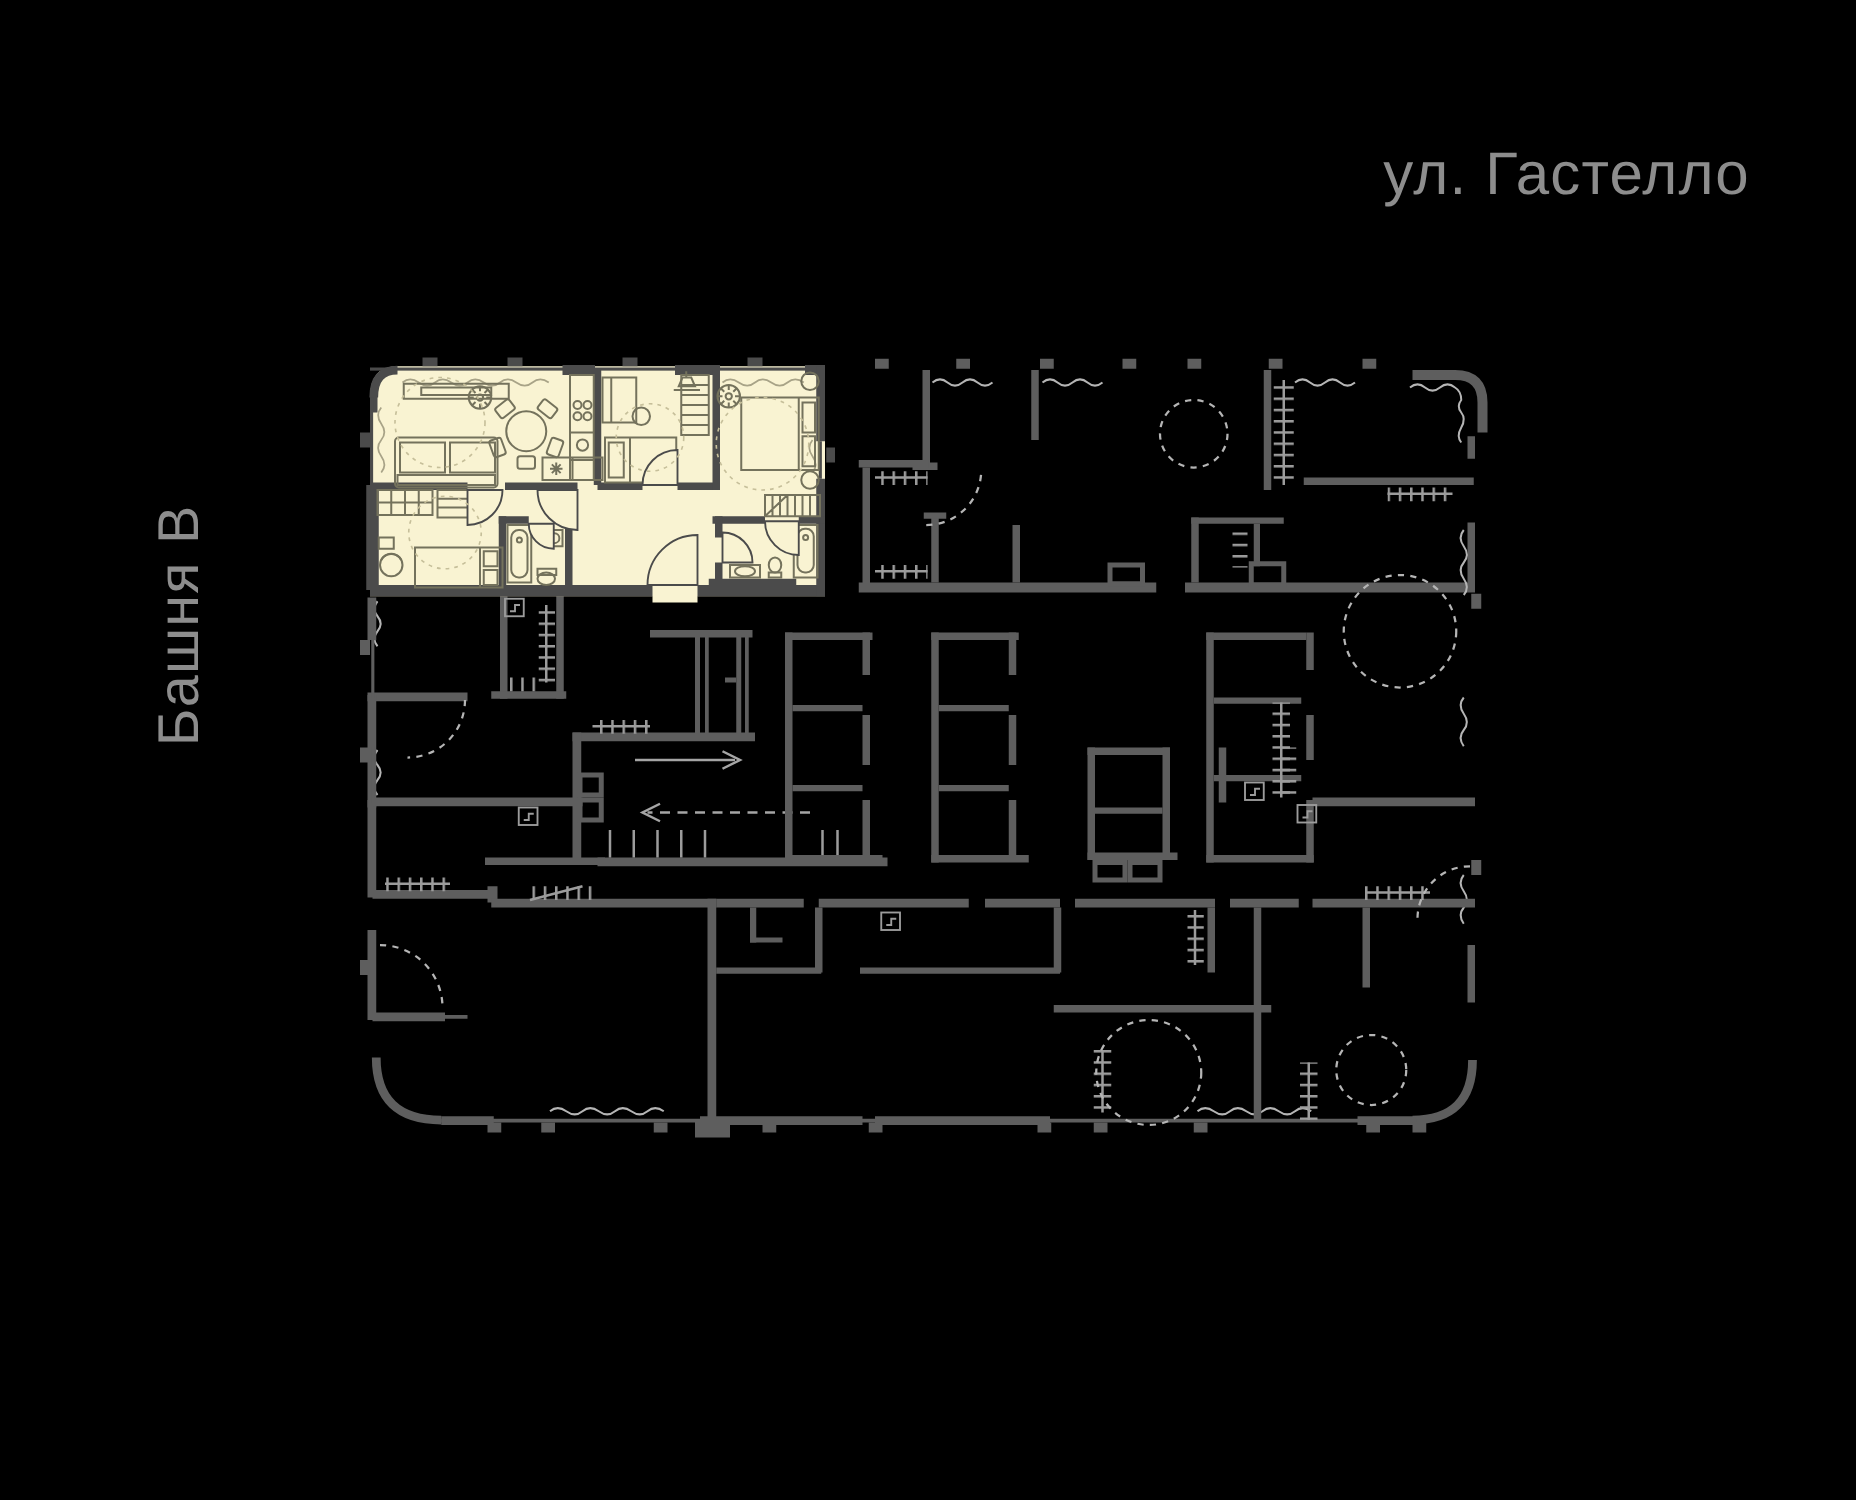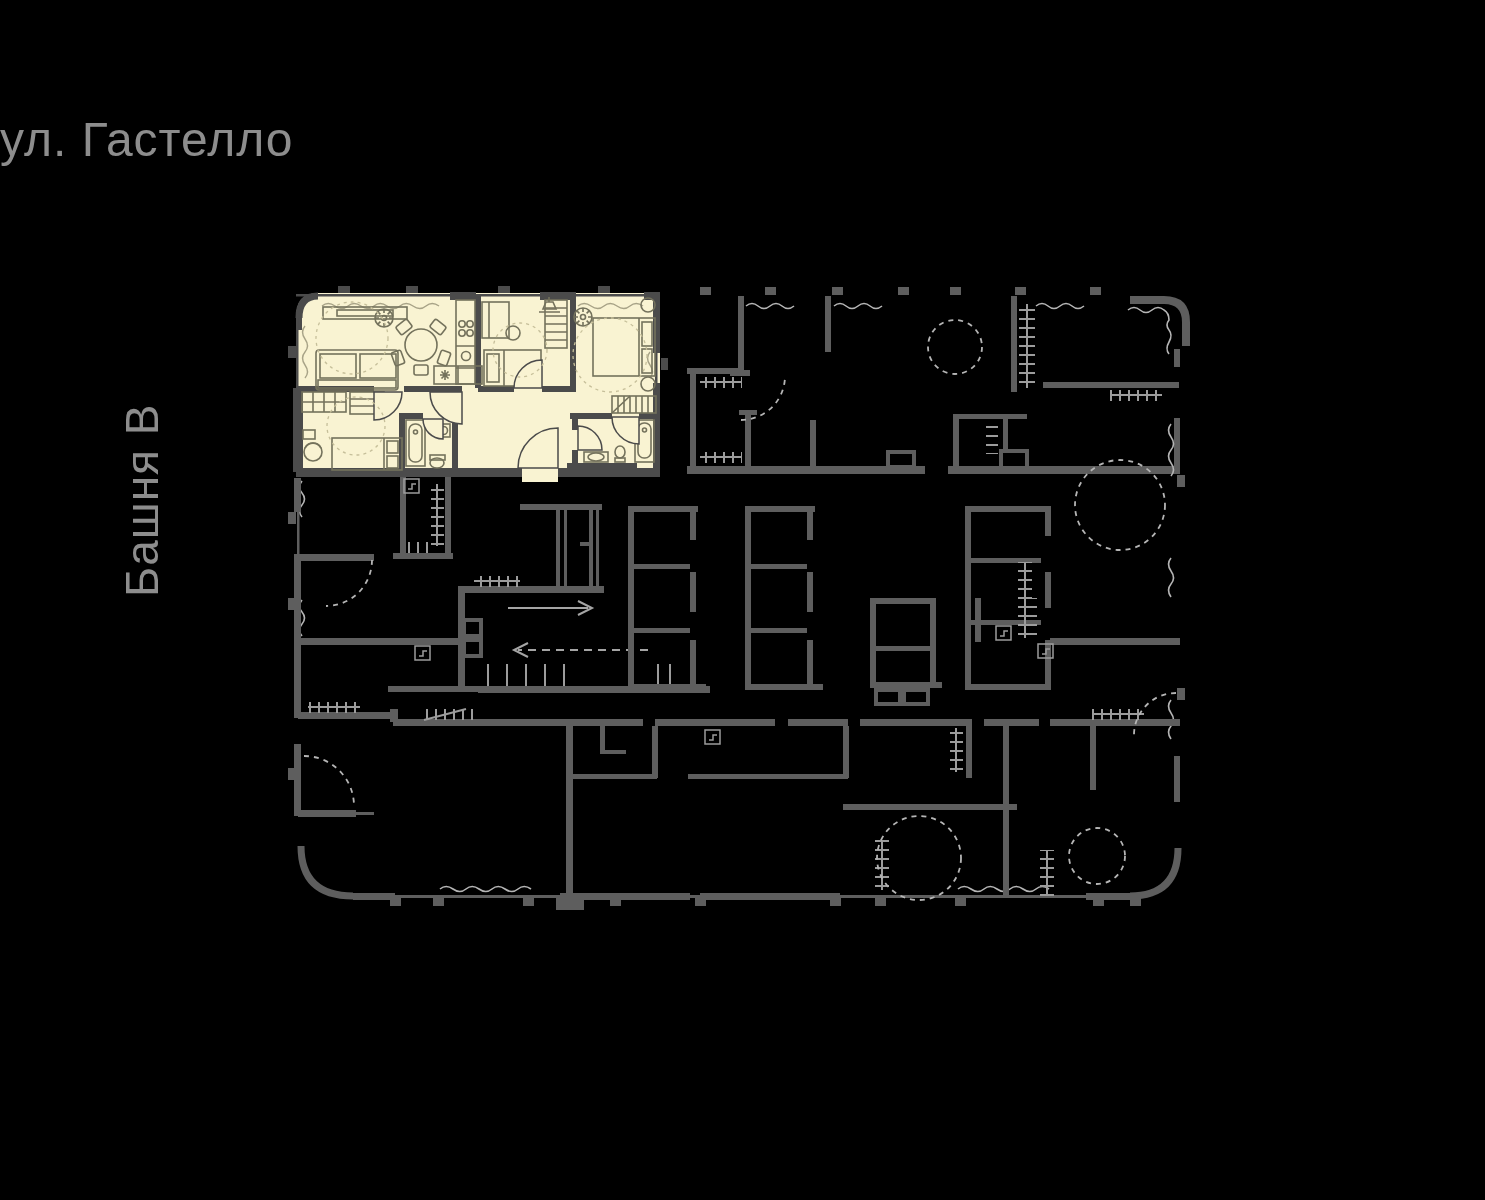--- a/index.html
+++ b/index.html
@@ -2,21 +2,21 @@
 <html style="--background: #000000; --label_text: #8d8d8d; --plan_wall: #5e5e5e; --plan_hatch: #9c9c9c; --plan_dashed: #b5b5b5; --plan_window: #b5b5b5; --unit_fill: #f9f3d2; --unit_wall: #4b4b4b; --furniture: #74725c; --unit_zone: #c6bf9a; --unit_window: #a8a387; --core_arrow: #a5a5a5;"><head>
 <meta charset="utf-8">
 <style>
   html,body{margin:0;padding:0;}
   body{
     width:1485px;height:1200px;position:relative;overflow:hidden;
     background:var(--background,#000);
     font-family:"Liberation Sans", sans-serif;
   }
   .street-label{
-    position:absolute;top:112px;left:0;width:1400px;text-align:left;
+    position:absolute;top:112px;left:0;width:1400px;text-align:right;
     font-size:48px;font-weight:500;letter-spacing:1px;color:var(--label_text,#8d8d8d);
   }
   .tower-label{
     position:absolute;left:142px;top:597px;width:0;height:0;overflow:visible;
   }
   .tower-label > span{
     display:block;white-space:nowrap;
     transform:translate(-50%,-50%) rotate(-90deg);
     font-size:46px;font-weight:500;letter-spacing:1px;color:var(--label_text,#8d8d8d);
   }

